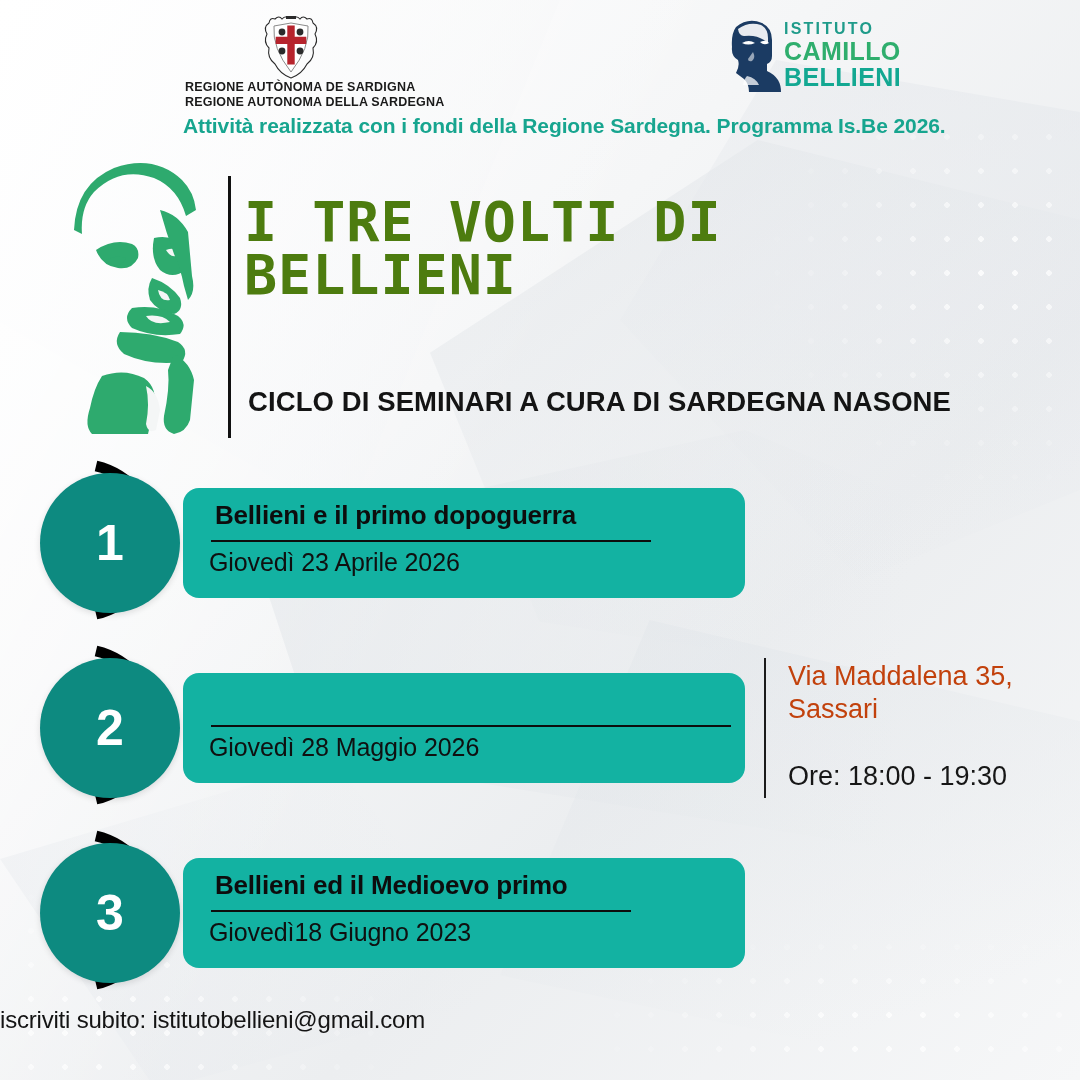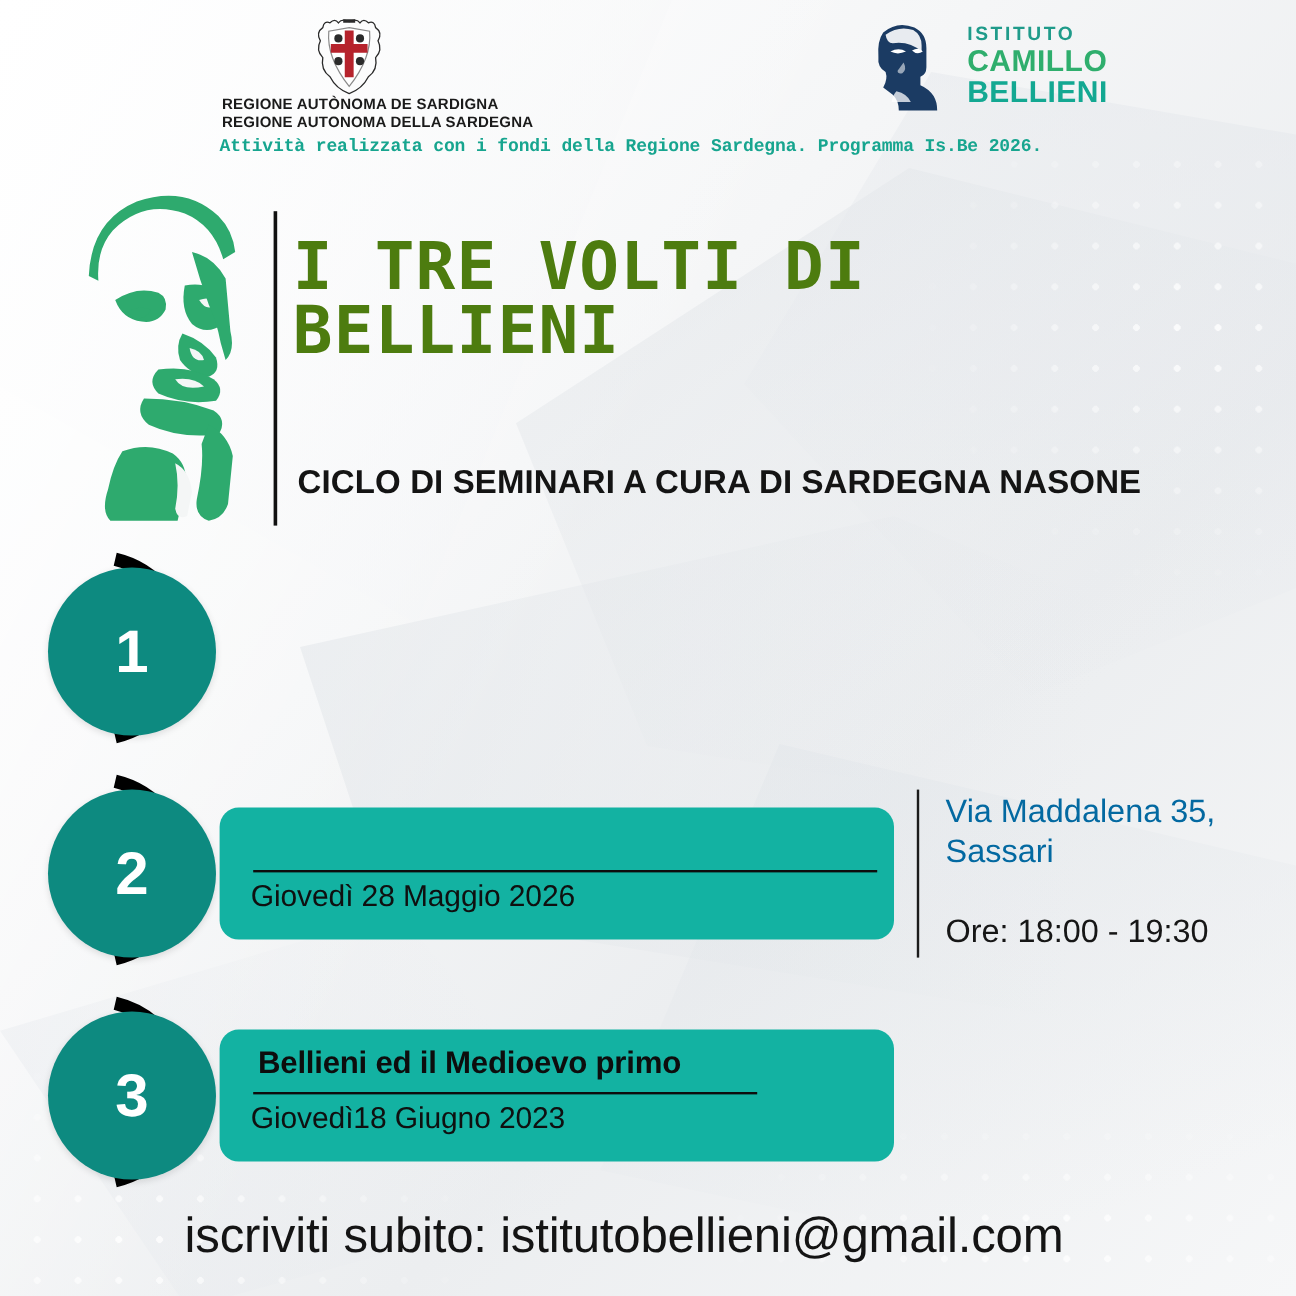--- a/index.html
+++ b/index.html
@@ -53,30 +53,30 @@
     -webkit-mask-image:radial-gradient(ellipse at 60% 60%,#000 0%,transparent 75%);
     mask-image:radial-gradient(ellipse at 60% 60%,#000 0%,transparent 75%);}
 
   
   .region-logo{position:absolute;left:185px;top:14px;width:212px;text-align:right;}
   .region-crest{width:62px;height:66px;margin:0 auto;display:block;}
   .region-line1,.region-line2{
     font-size:12.5px;font-weight:bold;color:#1a1a1a;letter-spacing:.2px;
     line-height:15px;white-space:nowrap;}
 
-  .ib-logo{position:absolute;left:722px;top:16px;display:flex;align-items:center;gap:22px;}
+  .ib-logo{position:absolute;left:722px;top:16px;display:flex;align-items:center;gap:0;}
   .ib-face{width:62px;height:78px;display:block;}
   .ib-words{line-height:1;}
   .ib-w1{font-size:16px;font-weight:bold;letter-spacing:2.2px;color:#1f9b8a;}
   .ib-w2{font-size:25px;font-weight:bold;letter-spacing:.4px;color:#2fae6d;margin-top:2px;}
   .ib-w3{font-size:25px;font-weight:bold;letter-spacing:.4px;color:#13a892;margin-top:1px;}
 
   .funding{
     position:absolute;left:183px;top:114px;width:760px;
-    font-size:15px;font-weight:bold;color:#17a58f;letter-spacing:-.1px;white-space:nowrap;font-family:Liberation Mono, monospace;}
+    font-size:21px;font-weight:bold;color:#17a58f;letter-spacing:-.1px;white-space:nowrap;}
 
   
   .hero-face{position:absolute;left:62px;top:158px;width:160px;height:288px;}
   .title-rule{position:absolute;left:228px;top:176px;width:3px;height:262px;background:#111;}
   .title{
     position:absolute;left:244px;top:196px;width:680px;
     font-family:"DejaVu Sans Mono","Liberation Mono",monospace;
     font-weight:bold;font-size:55px;line-height:.96;color:#4d7c0f;
     letter-spacing:1px;}
   .title .l2{display:block;}
@@ -112,28 +112,28 @@
     font-size:25px;color:#0f1010;letter-spacing:-.1px;white-space:nowrap;}
 
   .u1{width:440px;}
   .u2{width:520px;}
   .u3{width:420px;}
 
   
   .venue-rule{position:absolute;left:764px;top:658px;width:2px;height:140px;background:#1b1b1b;}
   .venue-addr{
     position:absolute;left:788px;top:660px;width:280px;
-    font-size:27px;color:#0369a1;line-height:1.22;}
+    font-size:27px;color:#c2410c;line-height:1.22;}
   .venue-time{
     position:absolute;left:788px;top:761px;width:290px;
     font-size:27px;color:#161616;white-space:nowrap;}
 
   .footer{
-    position:absolute;left:0;top:1006px;width:1040px;text-align:center;
-    font-size:41px;color:#141414;letter-spacing:-.2px;}
+    position:absolute;left:0;top:1006px;width:1040px;text-align:left;
+    font-size:24px;color:#141414;letter-spacing:-.2px;}
 </style>
 </head>
 <body>
 
 <div id="poster">
 
   <div class="bg-layer bg-base"></div>
   <div class="facet f1"></div>
   <div class="facet f6"></div>
   <div class="facet f2"></div>
@@ -208,20 +208,25 @@
 
   <div class="row row-1">
     <div class="ring">
       <svg width="104" height="164" viewBox="0 0 104 164">
         <path d="M4 8 A 76 76 0 0 1 4 156" fill="none" stroke="#000" stroke-width="11"></path>
       </svg>
     </div>
     <div class="bubble">
       <span>1</span>
     </div>
+    <div class="card">
+      <div class="card-title">Bellieni e il primo dopoguerra</div>
+      <div class="card-underline u1"></div>
+      <div class="card-date">Giovedì 23 Aprile 2026</div>
+    </div>
   </div>
 
   <div class="row row-2">
     <div class="ring">
       <svg width="104" height="164" viewBox="0 0 104 164">
         <path d="M4 8 A 76 76 0 0 1 4 156" fill="none" stroke="#000" stroke-width="11"></path>
       </svg>
     </div>
     <div class="bubble">
       <span>2</span>

